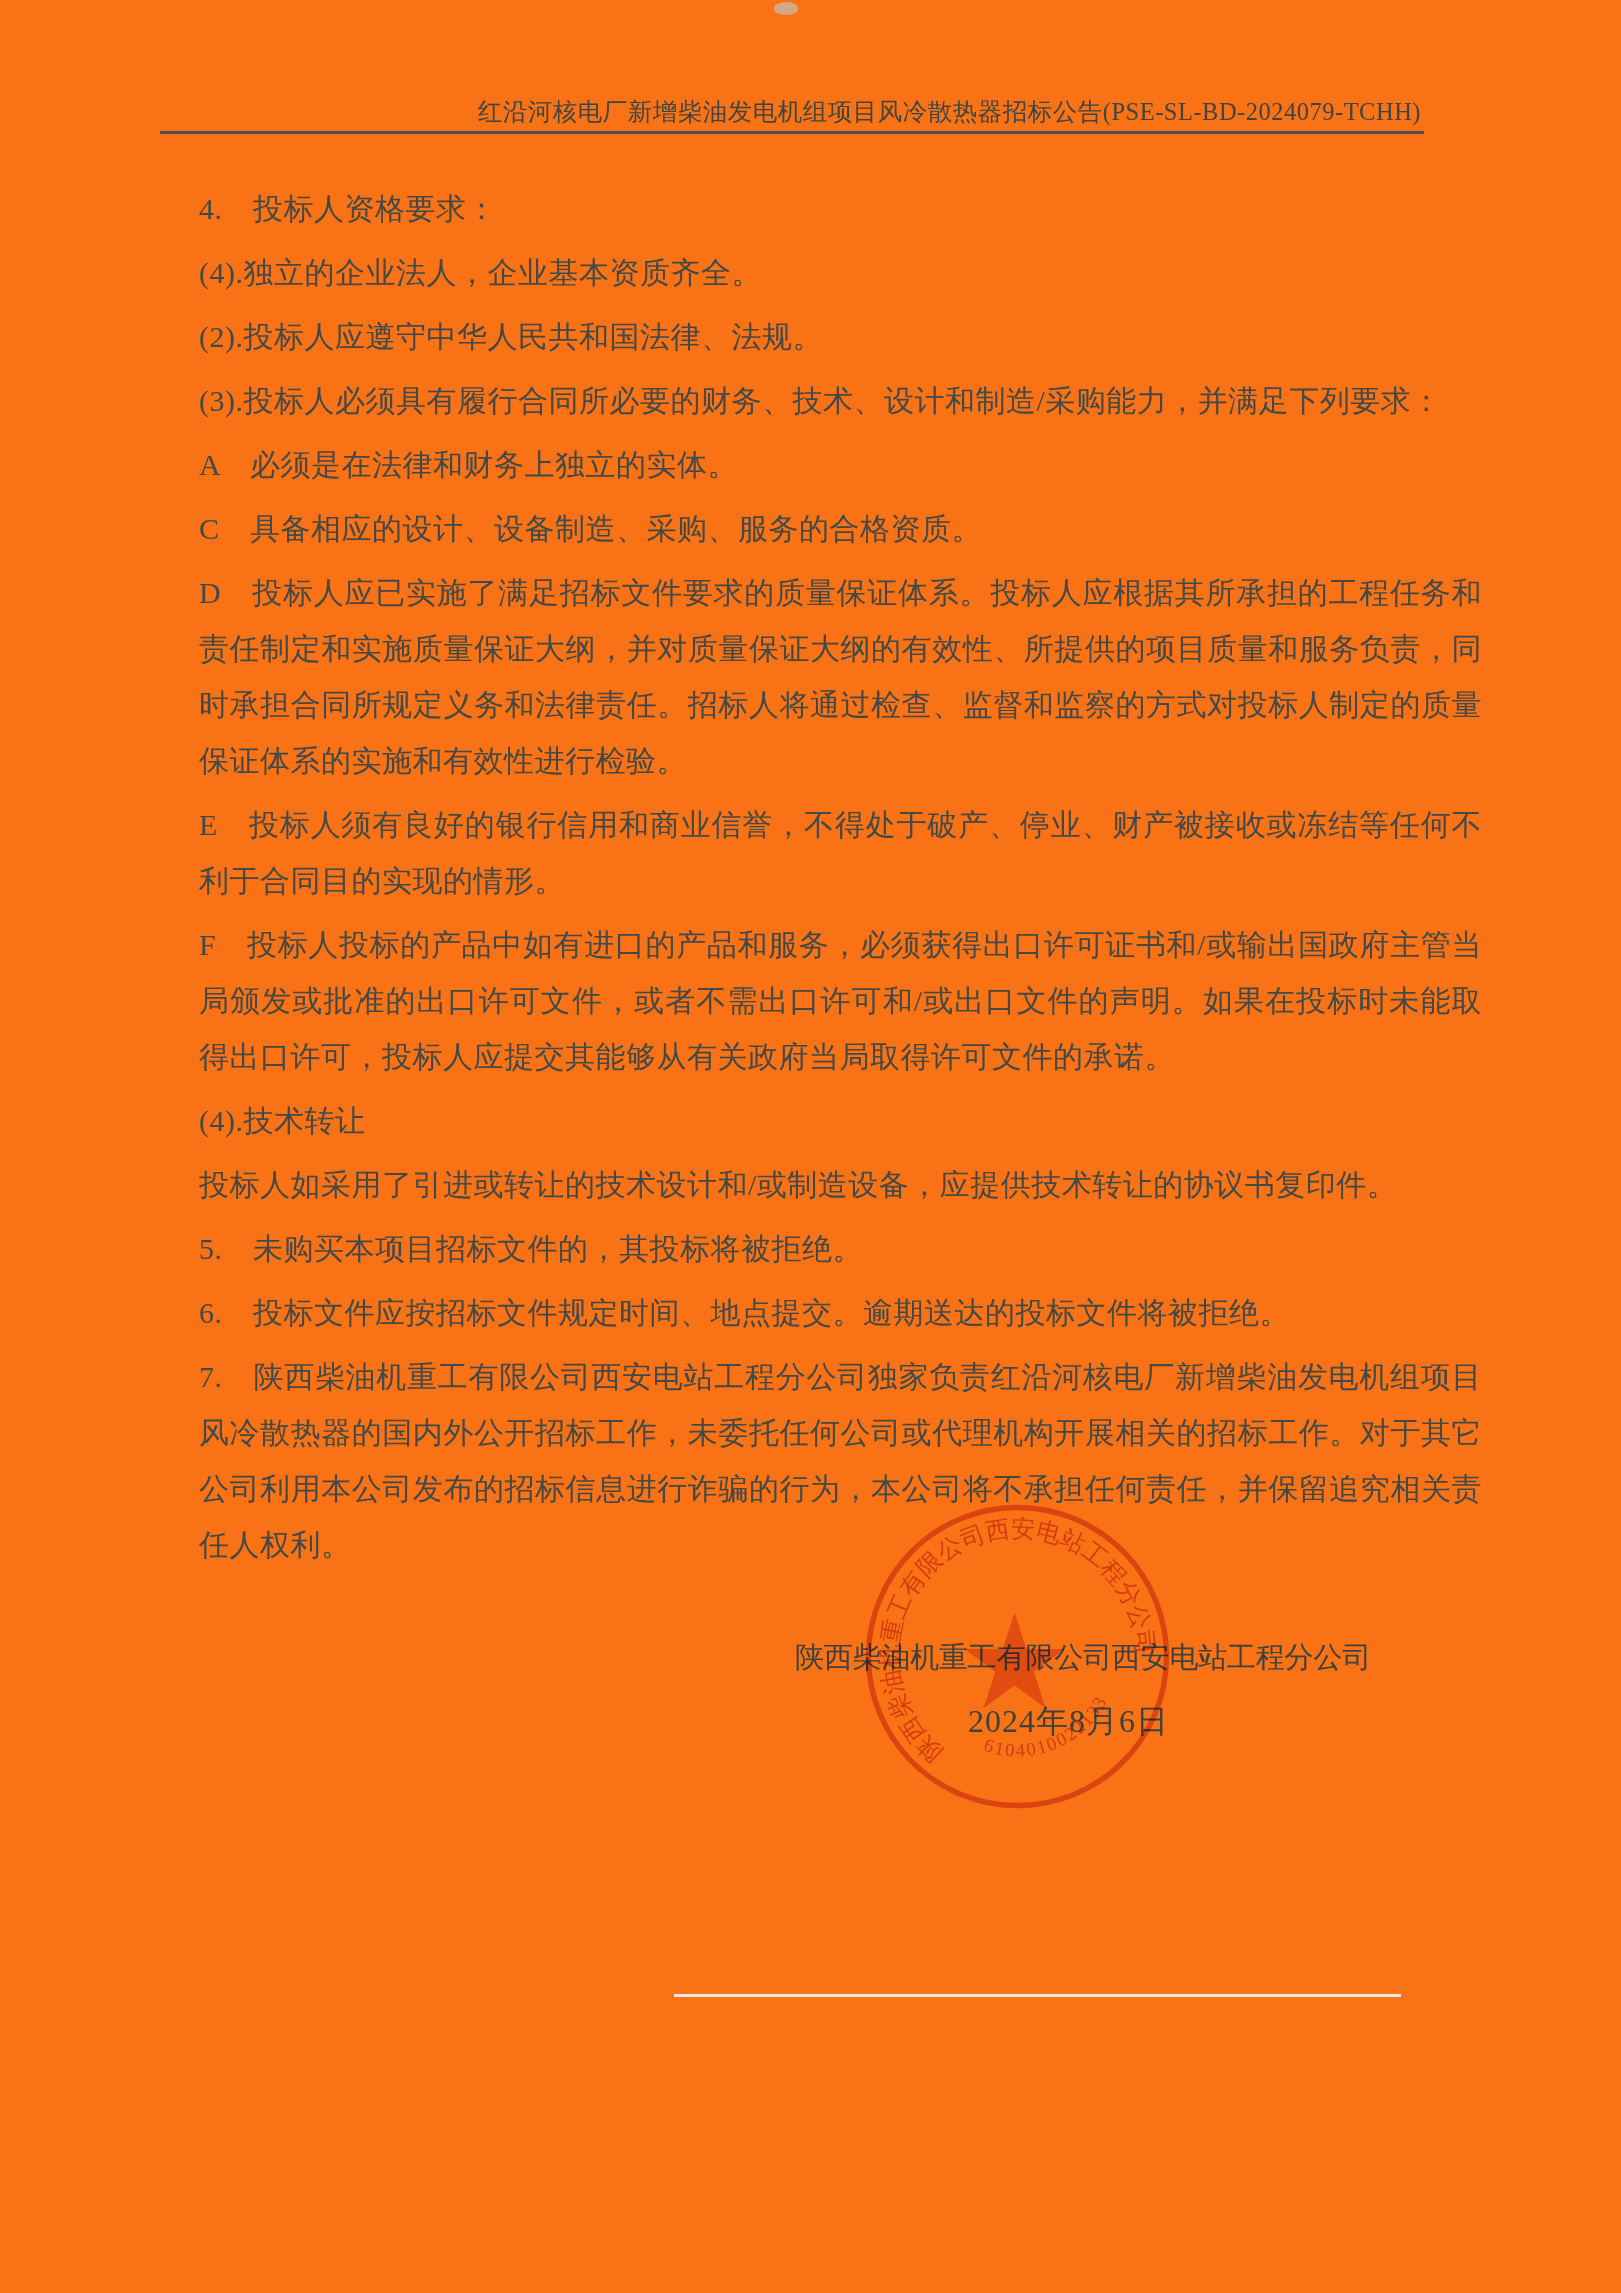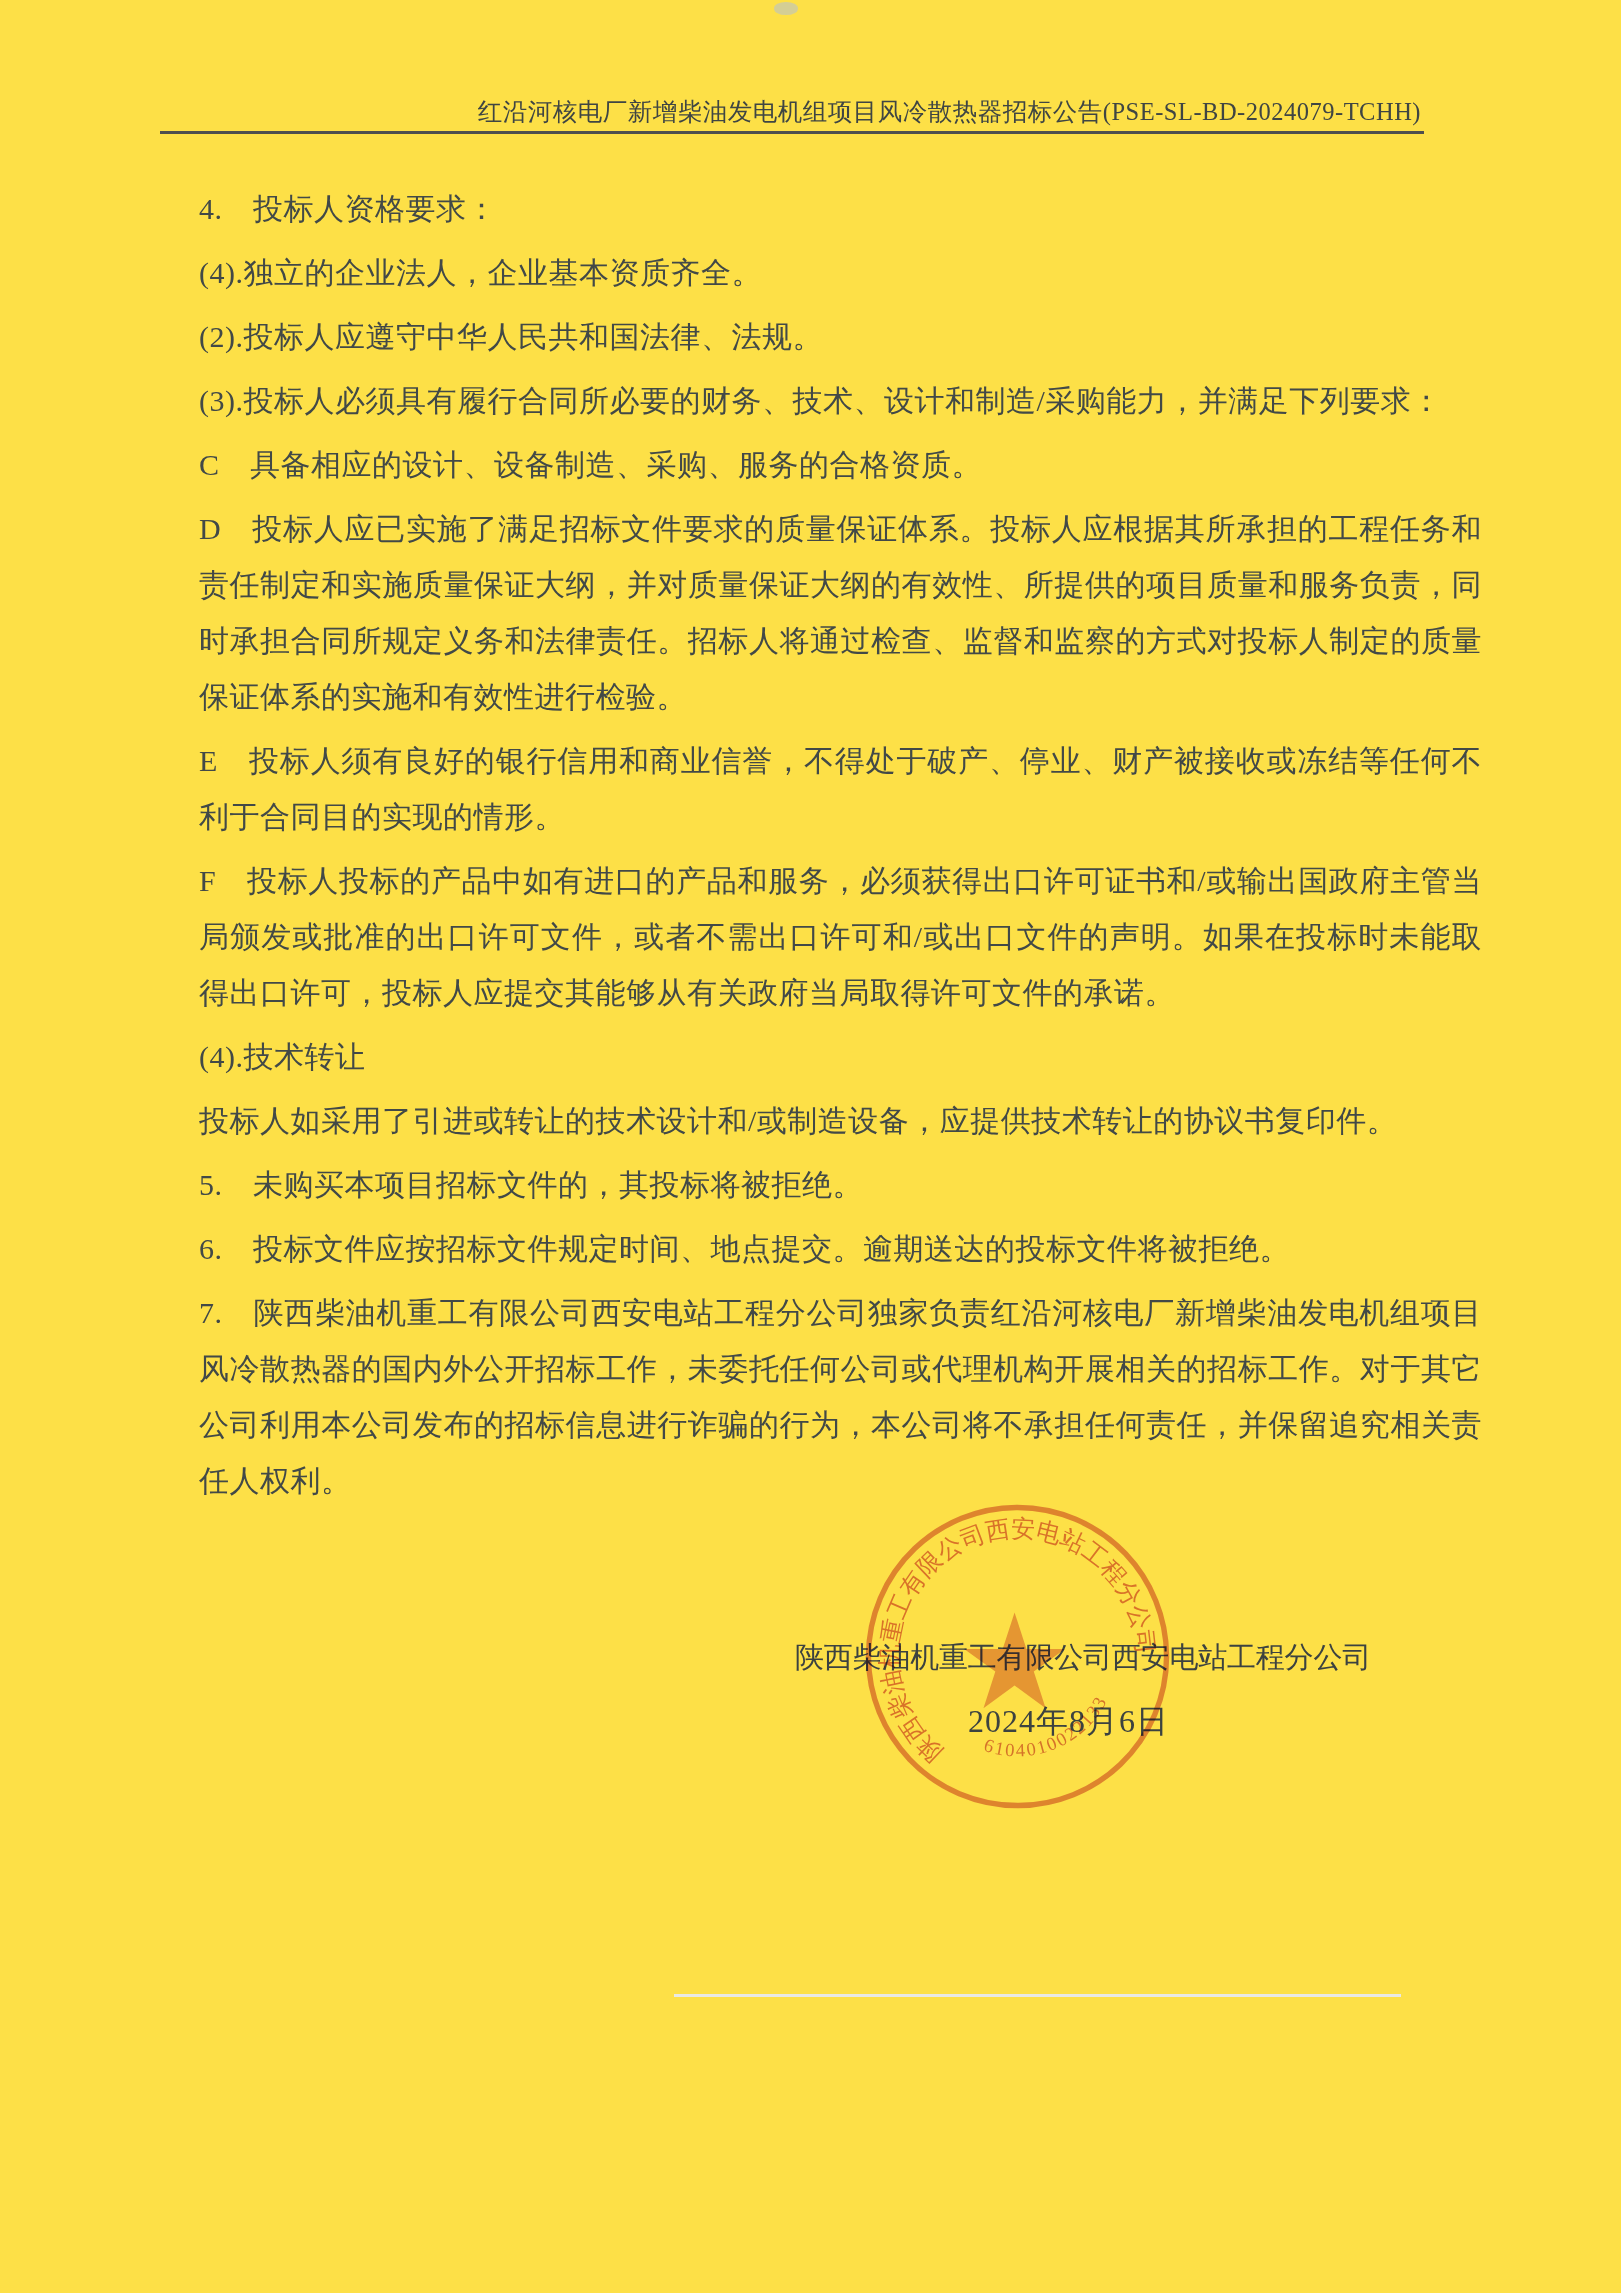--- a/index.html
+++ b/index.html
@@ -4,21 +4,21 @@
 <style>
   html, body {
     margin: 0;
     padding: 0;
     background: #e9e9e9;
   }
   #page {
     position: relative;
     width: 1621px;
     height: 2294px;
-    background: #fde047;
+    background: #f97316;
     overflow: hidden;
     font-family: "Liberation Serif", "DejaVu Serif", serif;
   }
   
   .artifact-top {
     position: absolute;
     left: 774px; top: 2px;
     width: 23.5px; height: 12.7px;
     background: #bfc4c0;
     border-radius: 50%;
@@ -104,20 +104,21 @@
   <div class="artifact-top"></div>
 
   <div class="header-title">红沿河核电厂新增柴油发电机组项目风冷散热器招标公告(PSE-SL-BD-2024079-TCHH)</div>
   <div class="header-rule"></div>
 
   <div class="body-text">
     <p>4.　投标人资格要求：</p>
     <p>(4).独立的企业法人，企业基本资质齐全。</p>
     <p>(2).投标人应遵守中华人民共和国法律、法规。</p>
     <p>(3).投标人必须具有履行合同所必要的财务、技术、设计和制造/采购能力，并满足下列要求：</p>
+    <p>A　必须是在法律和财务上独立的实体。</p>
     <p>C　具备相应的设计、设备制造、采购、服务的合格资质。</p>
     <p>D　投标人应已实施了满足招标文件要求的质量保证体系。投标人应根据其所承担的工程任务和责任制定和实施质量保证大纲，并对质量保证大纲的有效性、所提供的项目质量和服务负责，同时承担合同所规定义务和法律责任。招标人将通过检查、监督和监察的方式对投标人制定的质量保证体系的实施和有效性进行检验。</p>
     <p>E　投标人须有良好的银行信用和商业信誉，不得处于破产、停业、财产被接收或冻结等任何不利于合同目的实现的情形。</p>
     <p>F　投标人投标的产品中如有进口的产品和服务，必须获得出口许可证书和/或输出国政府主管当局颁发或批准的出口许可文件，或者不需出口许可和/或出口文件的声明。如果在投标时未能取得出口许可，投标人应提交其能够从有关政府当局取得许可文件的承诺。</p>
     <p>(4).技术转让</p>
     <p>投标人如采用了引进或转让的技术设计和/或制造设备，应提供技术转让的协议书复印件。</p>
     <p>5.　未购买本项目招标文件的，其投标将被拒绝。</p>
     <p>6.　投标文件应按招标文件规定时间、地点提交。逾期送达的投标文件将被拒绝。</p>
     <p>7.　陕西柴油机重工有限公司西安电站工程分公司独家负责红沿河核电厂新增柴油发电机组项目风冷散热器的国内外公开招标工作，未委托任何公司或代理机构开展相关的招标工作。对于其它公司利用本公司发布的招标信息进行诈骗的行为，本公司将不承担任何责任，并保留追究相关责任人权利。</p>
   </div>

